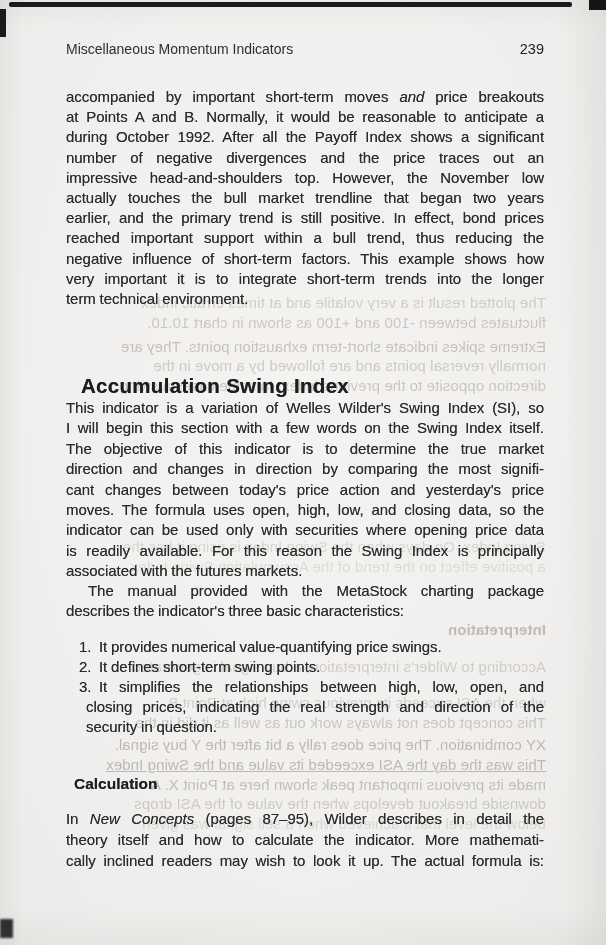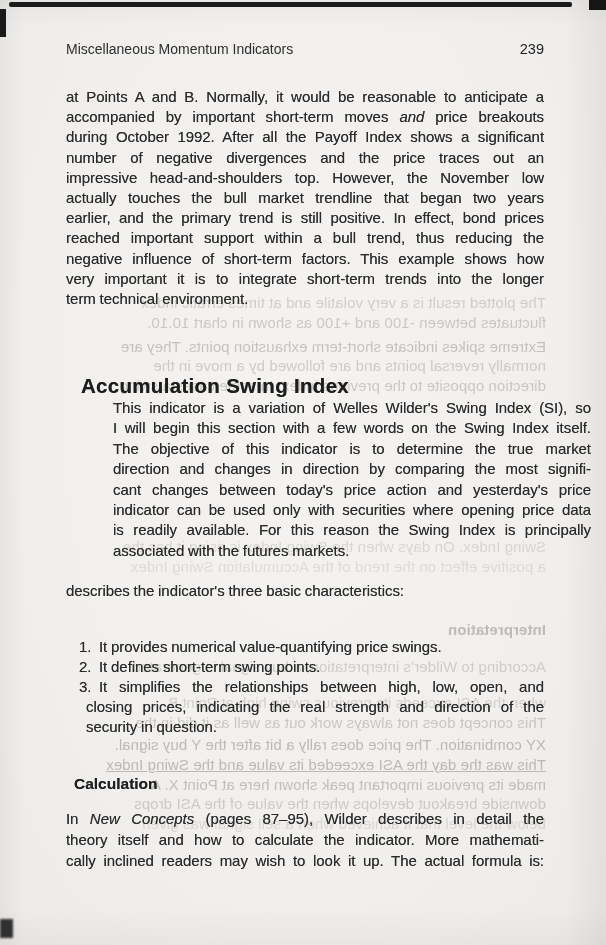--- a/index.html
+++ b/index.html
@@ -47,21 +47,21 @@
   .block{position:absolute;left:66px;width:478px;font-size:15px;color:#2a2a2a;
          text-shadow:0 0 0.3px rgba(42,42,42,0.65);letter-spacing:-0.05px;word-spacing:-0.3px;}
   .jline{text-align:justify;overflow:hidden;position:relative;}
   .jline::after{content:'';display:inline-block;width:100%;height:0;}
   .jline.short{text-align:left;}
   .jline.short::after{content:none;}
   .linum{position:absolute;left:13px;top:0;}
 
   .para1{top:87px;line-height:20.2px;}
   .para1 .jline{max-height:20.2px;}
-  .para2{top:398px;line-height:20.4px;margin-left:47px;}
+  .para2{top:398px;line-height:20.4px;}
   .para2 .jline{max-height:20.4px;}
   .para3{top:581px;line-height:20.4px;}
   .para3 .jline{max-height:20.4px;}
   .list{top:637px;line-height:20.1px;}
   .list .jline{max-height:20.1px;}
   .para4{top:808px;line-height:21px;}
   .para4 .jline{max-height:21px;}
 
   .h-main{
     position:absolute;left:65px;top:358px;margin:16px;
@@ -105,47 +105,49 @@
     </div>
 
   <div class="content">
 
     <div class="running-head">
       <span class="rh-title">Miscellaneous Momentum Indicators</span>
       <span class="rh-page">239</span>
     </div>
 
     <div class="block para1">
+        <div class="jline">accompanied by important short-term moves <i>and</i> price breakouts</div>
         <div class="jline">at Points A and B. Normally, it would be reasonable to anticipate a</div>
-        <div class="jline">accompanied by important short-term moves <i>and</i> price breakouts</div>
         <div class="jline">during October 1992. After all the Payoff Index shows a significant</div>
         <div class="jline">number of negative divergences and the price traces out an</div>
         <div class="jline">impressive head-and-shoulders top. However, the November low</div>
         <div class="jline">actually touches the bull market trendline that began two years</div>
         <div class="jline">earlier, and the primary trend is still positive. In effect, bond prices</div>
         <div class="jline">reached important support within a bull trend, thus reducing the</div>
         <div class="jline">negative influence of short-term factors. This example shows how</div>
         <div class="jline">very important it is to integrate short-term trends into the longer</div>
         <div class="jline short">term technical environment.</div>
       </div>
 
     <h1 class="h-main">Accumulation Swing Index</h1>
 
     <div class="block para2">
         <div class="jline">This indicator is a variation of Welles Wilder's Swing Index (SI), so</div>
         <div class="jline">I will begin this section with a few words on the Swing Index itself.</div>
         <div class="jline">The objective of this indicator is to determine the true market</div>
         <div class="jline">direction and changes in direction by comparing the most signifi-</div>
         <div class="jline">cant changes between today's price action and yesterday's price</div>
+        <div class="jline">moves. The formula uses open, high, low, and closing data, so the</div>
         <div class="jline">indicator can be used only with securities where opening price data</div>
         <div class="jline">is readily available. For this reason the Swing Index is principally</div>
         <div class="jline short">associated with the futures markets.</div>
       </div>
 
     <div class="block para3">
+        <div class="jline" style="padding-left: 22px;">The manual provided with the MetaStock charting package</div>
         <div class="jline short">describes the indicator's three basic characteristics:</div>
       </div>
 
     <div class="block list">
         <div class="jline short" style="padding-left: 33px;">It provides numerical value-quantifying price swings.<span class="linum">1.</span></div>
         <div class="jline short" style="padding-left: 33px;">It defines short-term swing points.<span class="linum">2.</span></div>
         <div class="jline" style="padding-left: 33px;">It simplifies the relationships between high, low, open, and<span class="linum">3.</span></div>
         <div class="jline" style="padding-left: 20px;">closing prices, indicating the real strength and direction of the</div>
         <div class="jline short" style="padding-left: 20px;">security in question.</div>
       </div>

